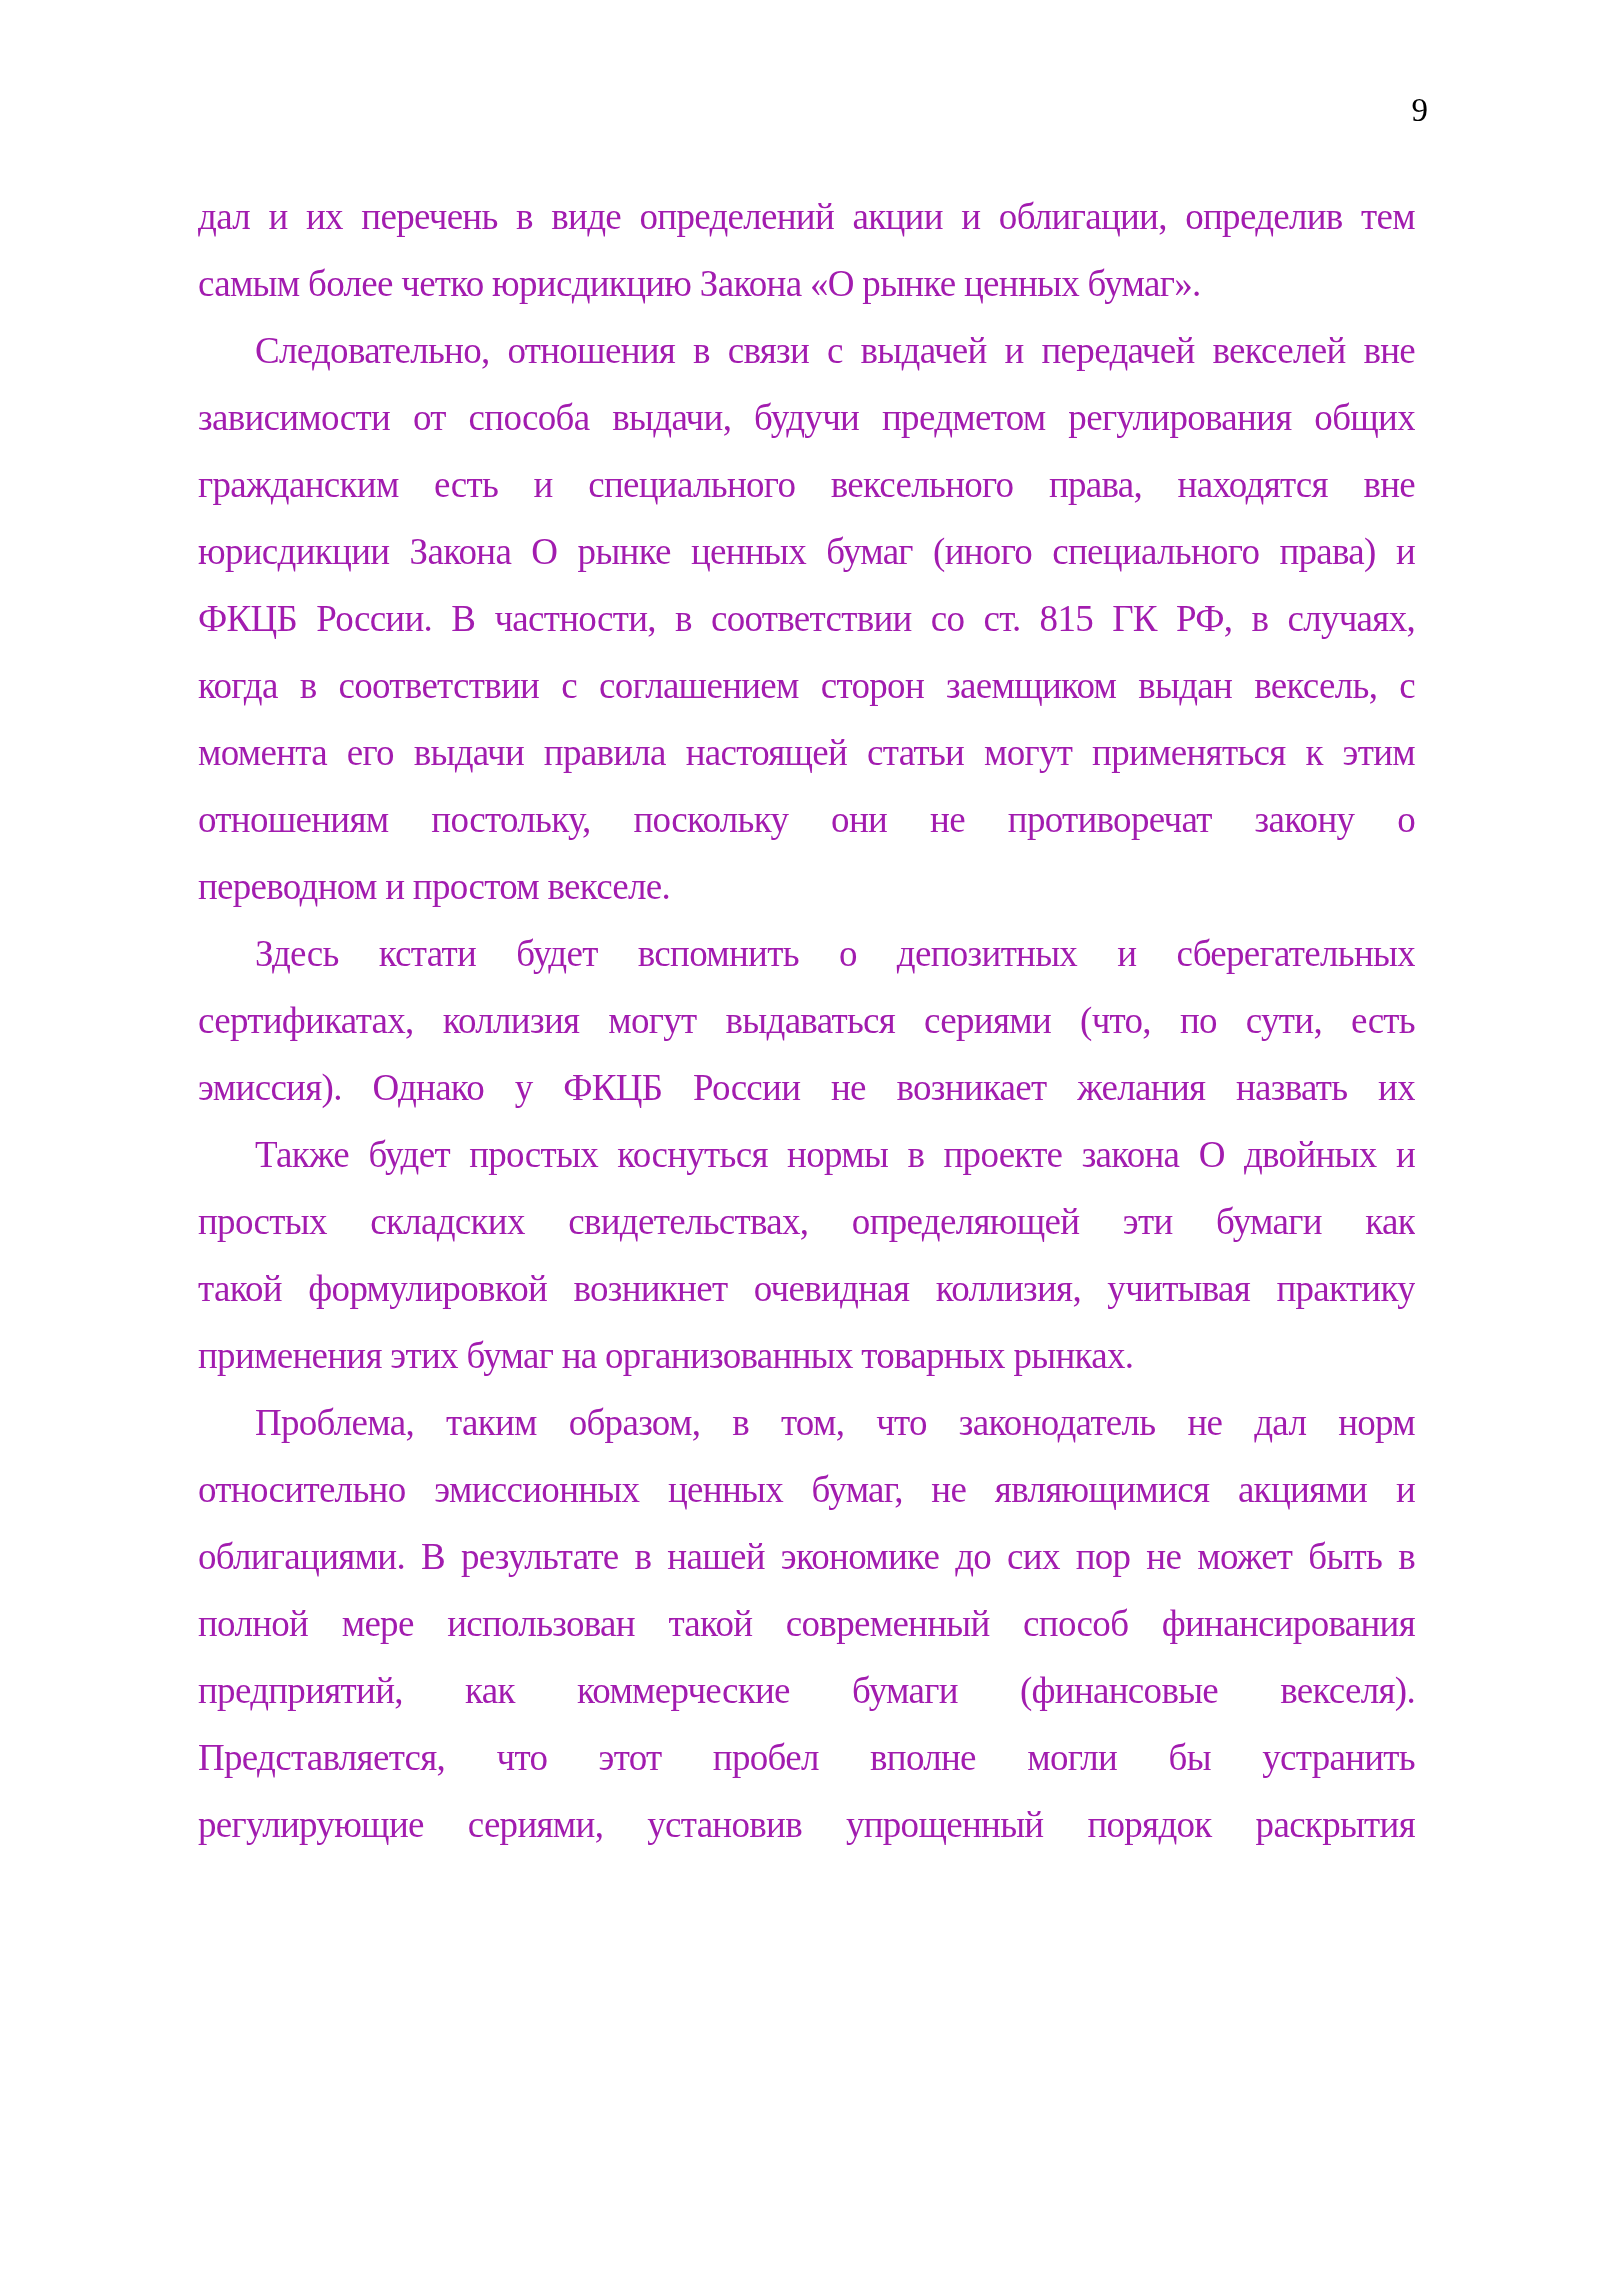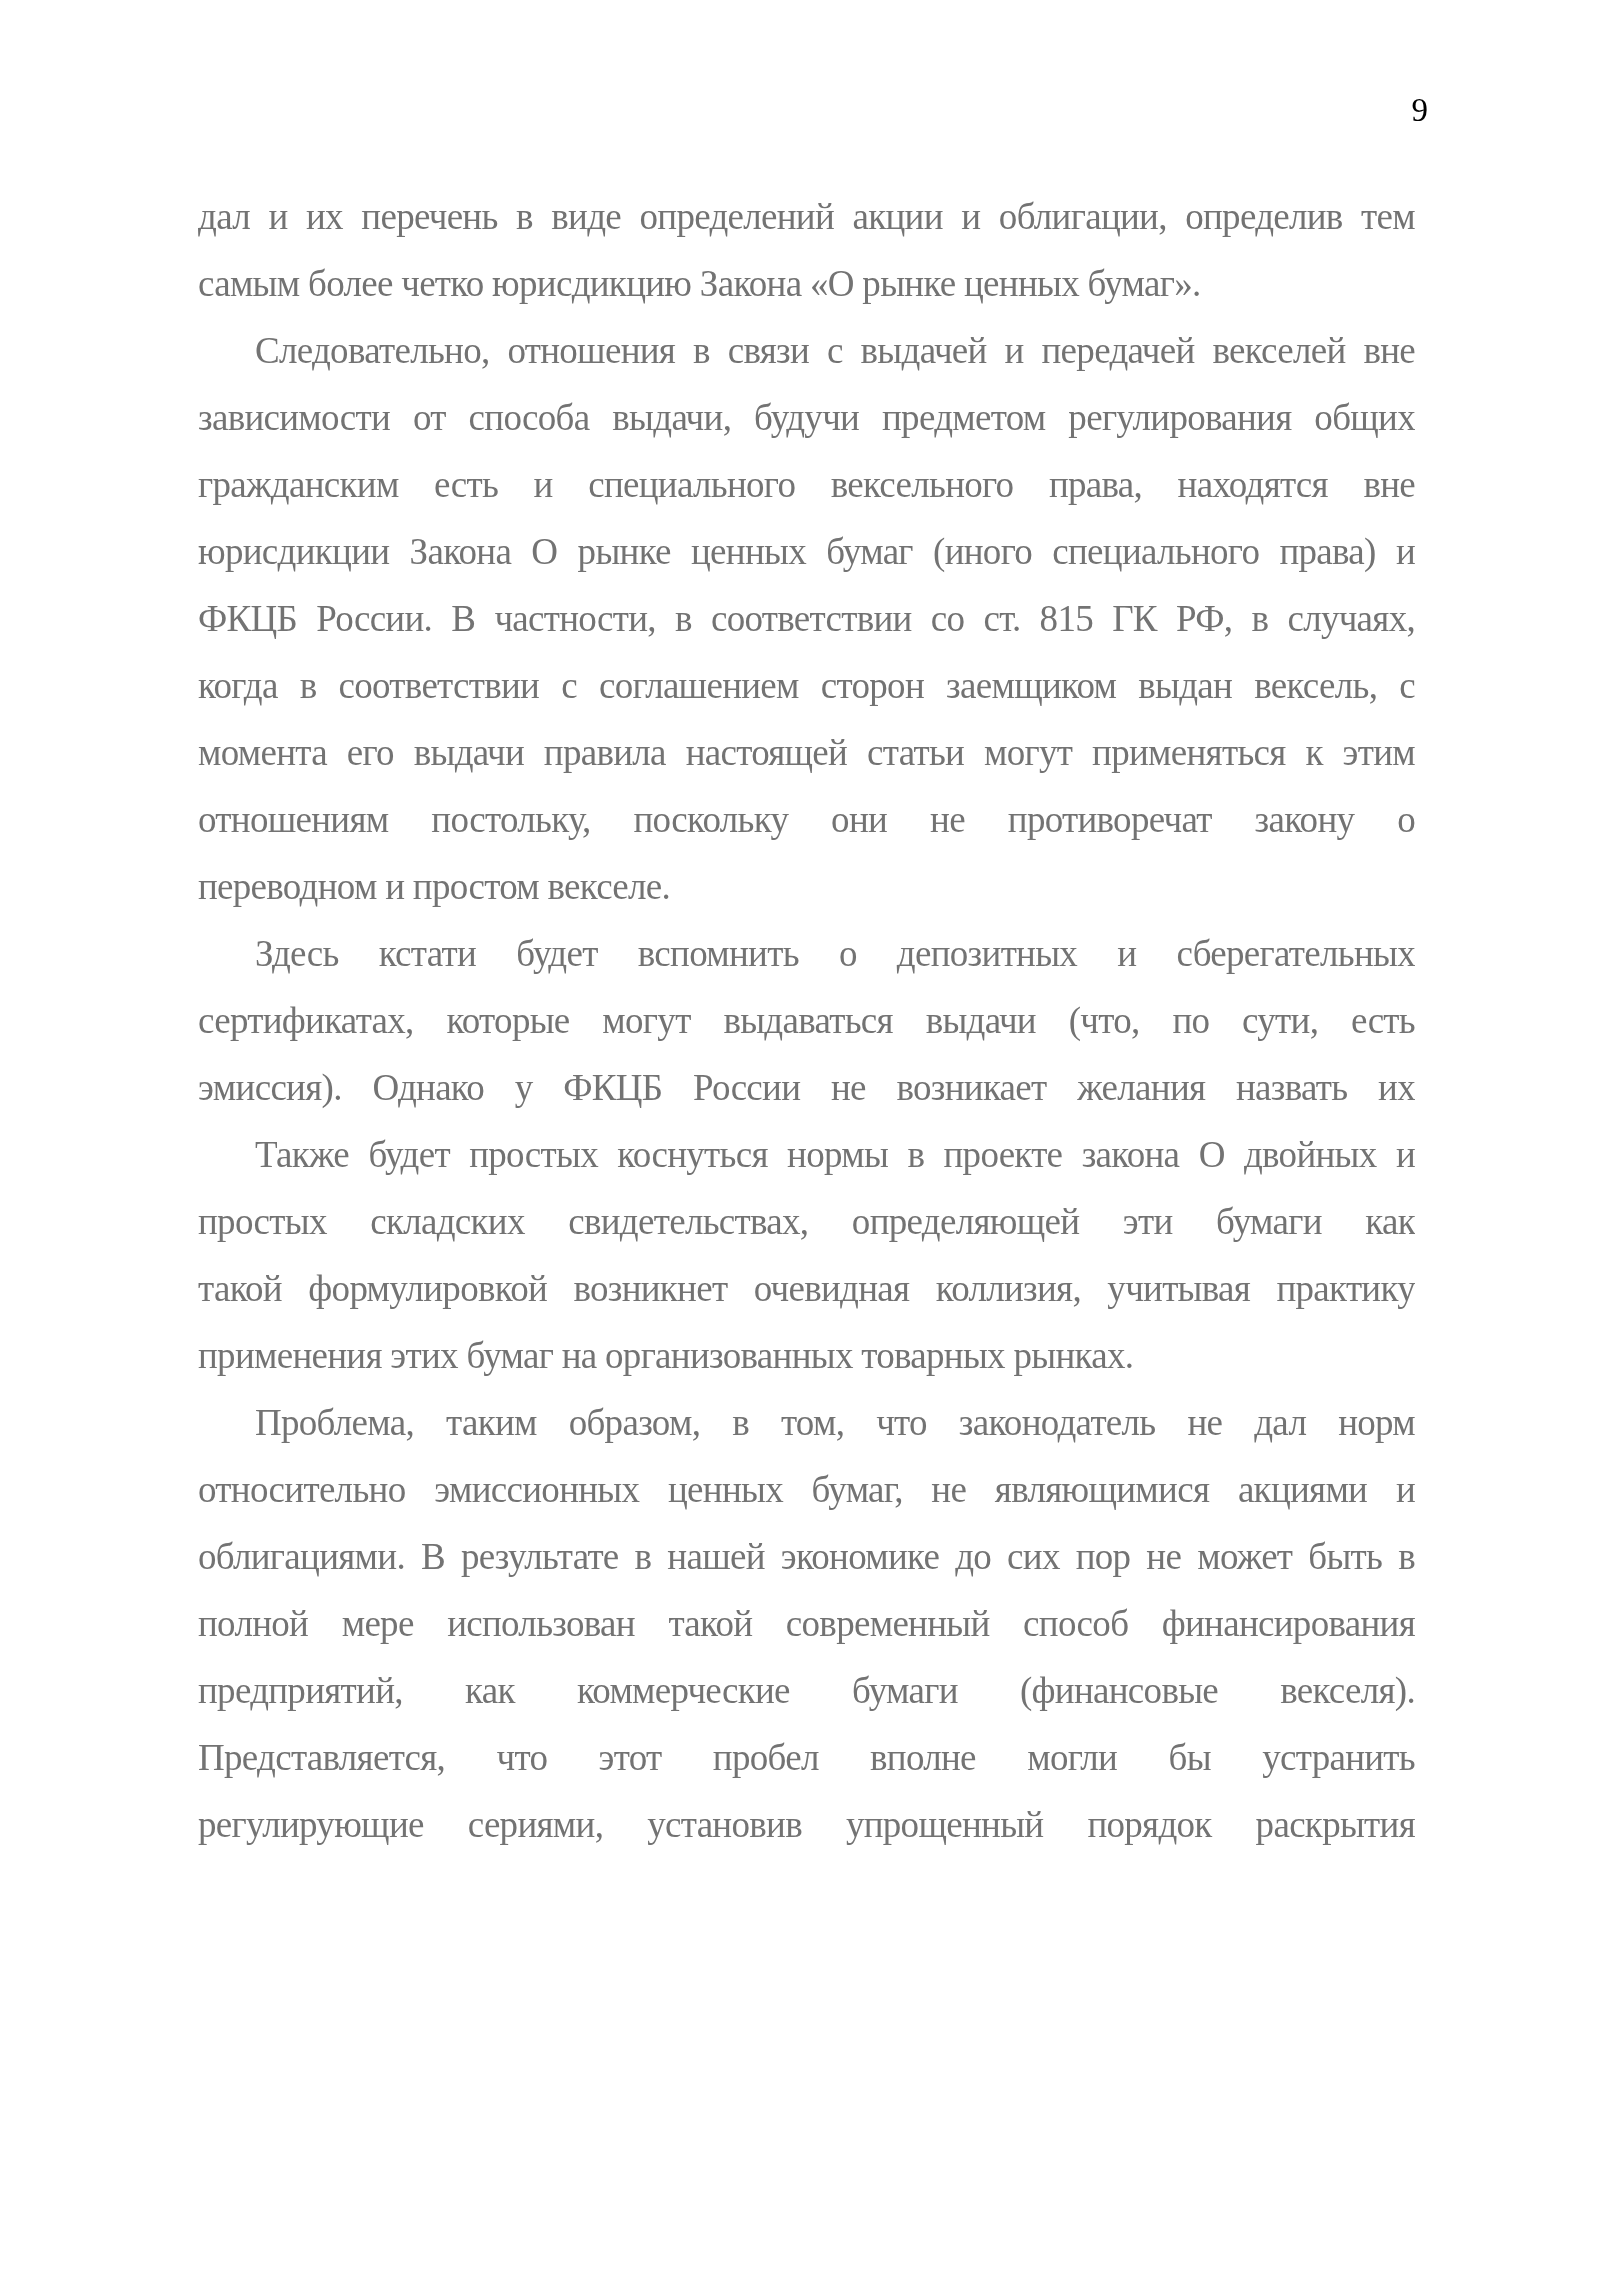--- a/index.html
+++ b/index.html
@@ -42,21 +42,21 @@
     margin: 0;
     padding: 0;
   }
   .line {
     height: 67px;
     line-height: 67px;
     font-size: 37px;
     letter-spacing: -0.7px;
     white-space: normal;
     overflow: hidden;
-    color: #737373;
+    color: #a21caf;
   }
   .line.just {
     text-align: justify;
     text-align-last: justify;
   }
   .line.left {
     text-align: center;
     text-align-last: left;
   }
   .line.indent {
@@ -79,21 +79,21 @@
         <div class="line just">гражданским есть и специального вексельного права, находятся вне</div>
         <div class="line just">юрисдикции Закона О рынке ценных бумаг (иного специального права) и</div>
         <div class="line just">ФКЦБ России. В частности, в соответствии со ст. 815 ГК РФ, в случаях,</div>
         <div class="line just">когда в соответствии с соглашением сторон заемщиком выдан вексель, с</div>
         <div class="line just">момента его выдачи правила настоящей статьи могут применяться к этим</div>
         <div class="line just">отношениям постольку, поскольку они не противоречат закону о</div>
         <div class="line left">переводном и простом векселе.</div>
       </div>
       <div class="paragraph">
         <div class="line just indent">Здесь кстати будет вспомнить о депозитных и сберегательных</div>
-        <div class="line just">сертификатах, которые могут выдаваться выдачи (что, по сути, есть</div>
+        <div class="line just">сертификатах, коллизия могут выдаваться сериями (что, по сути, есть</div>
         <div class="line just">эмиссия). Однако у ФКЦБ России не возникает желания назвать их</div>
       </div>
       <div class="paragraph">
         <div class="line just indent">Также будет простых коснуться нормы в проекте закона О двойных и</div>
         <div class="line just">простых складских свидетельствах, определяющей эти бумаги как</div>
         <div class="line just">такой формулировкой возникнет очевидная коллизия, учитывая практику</div>
         <div class="line left">применения этих бумаг на организованных товарных рынках.</div>
       </div>
       <div class="paragraph">
         <div class="line just indent">Проблема, таким образом, в том, что законодатель не дал норм</div>

